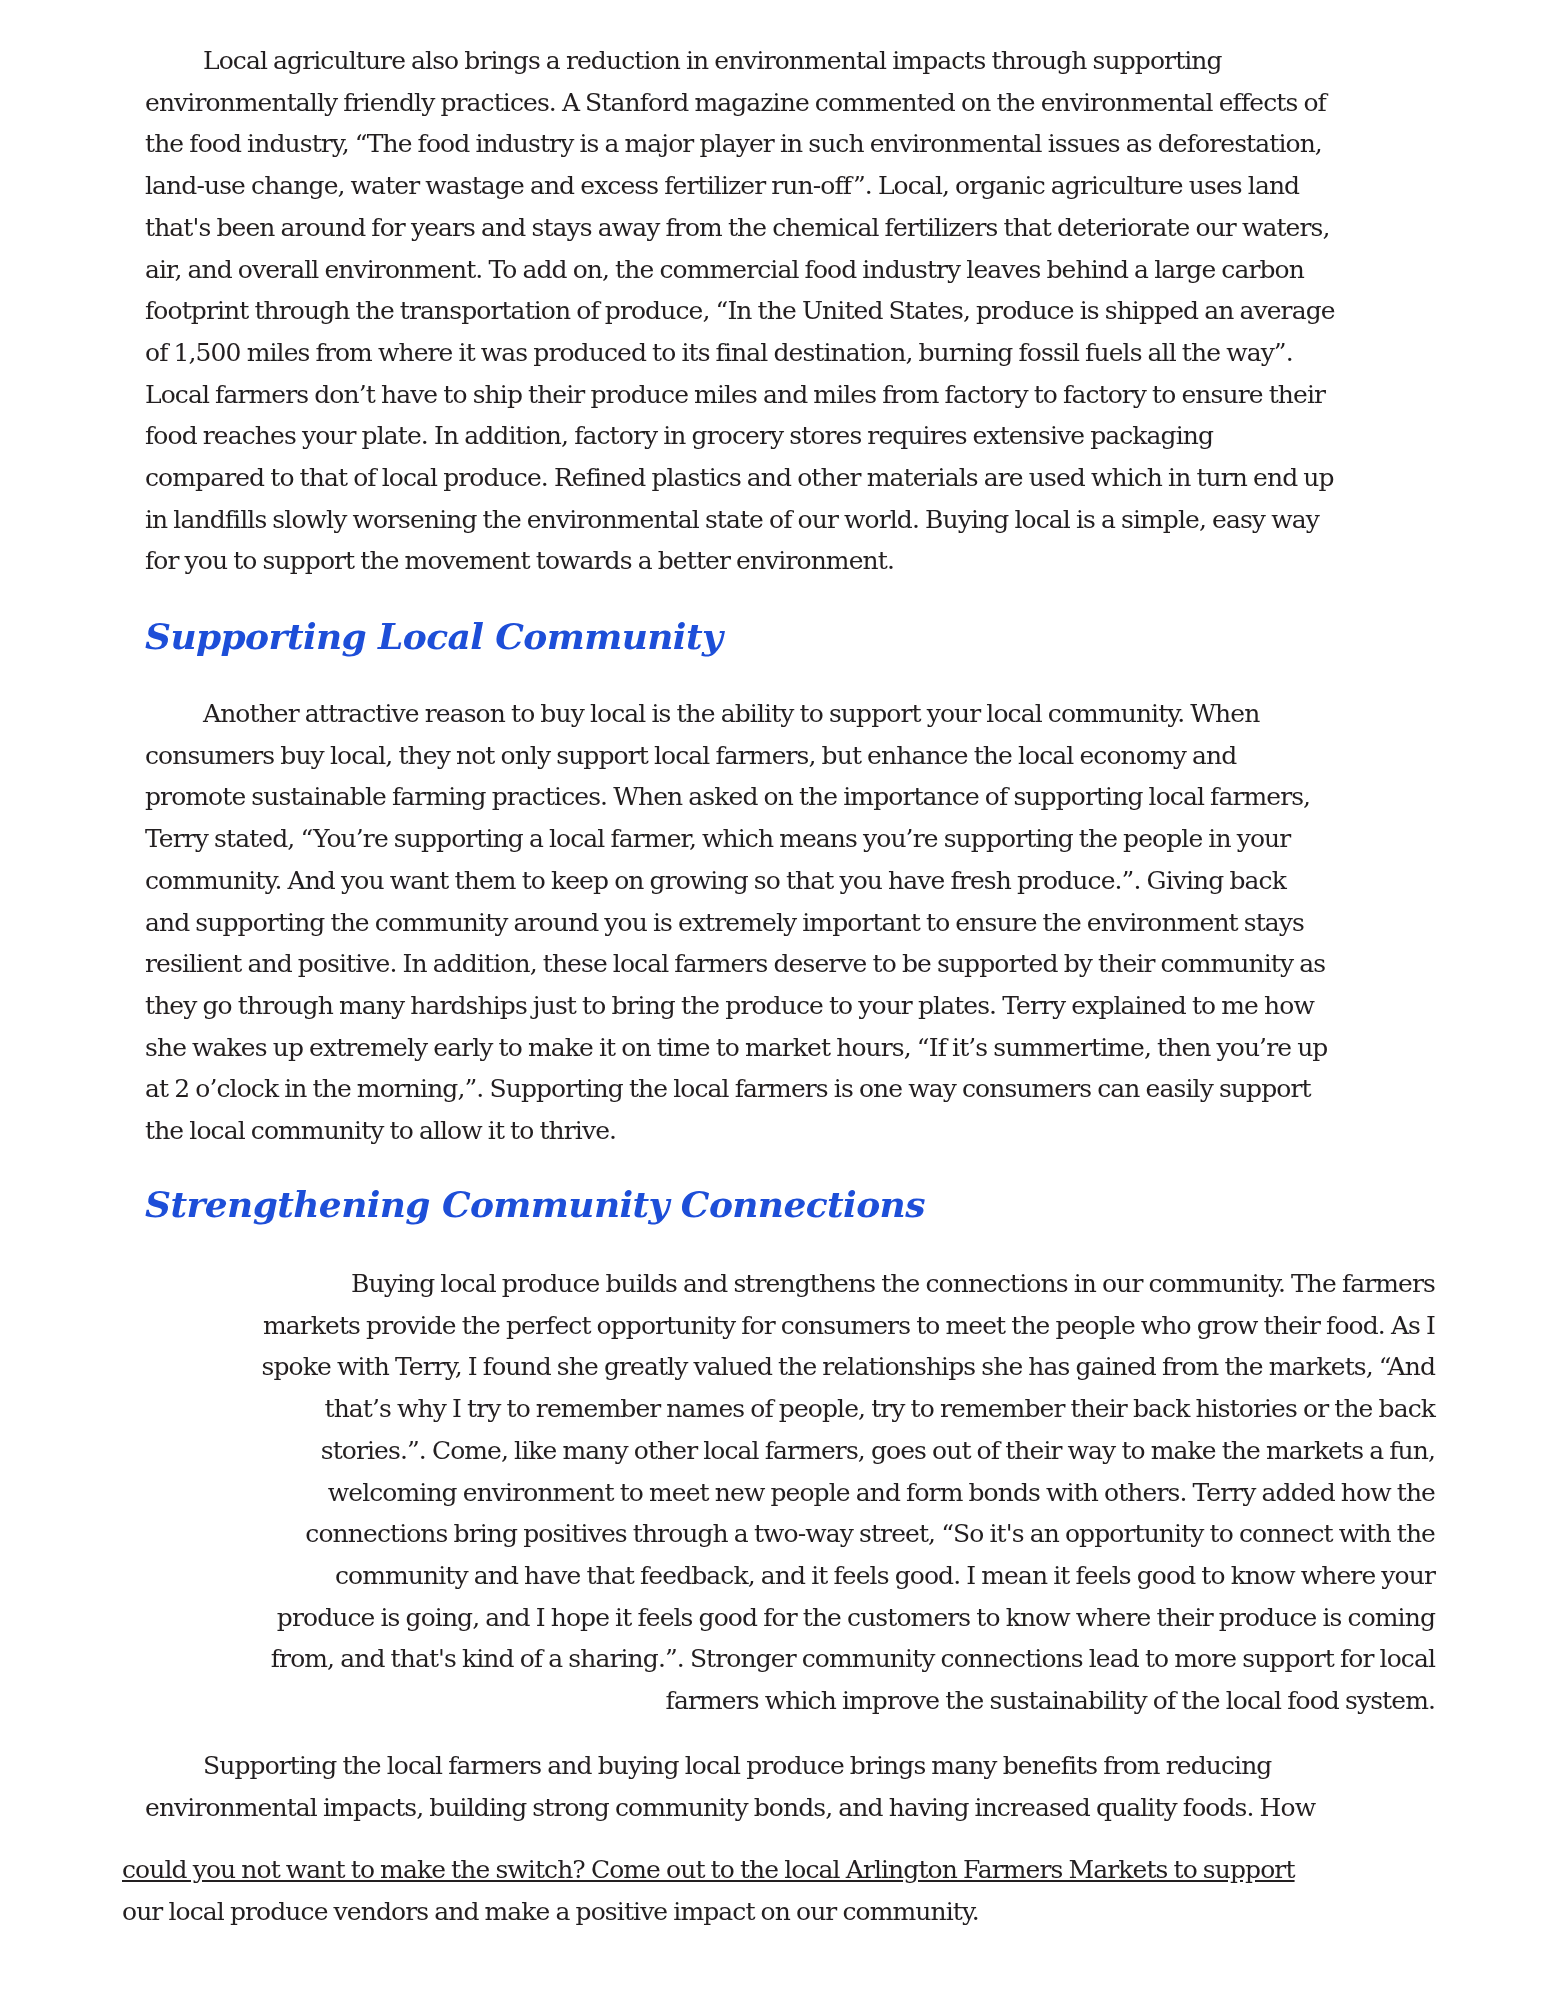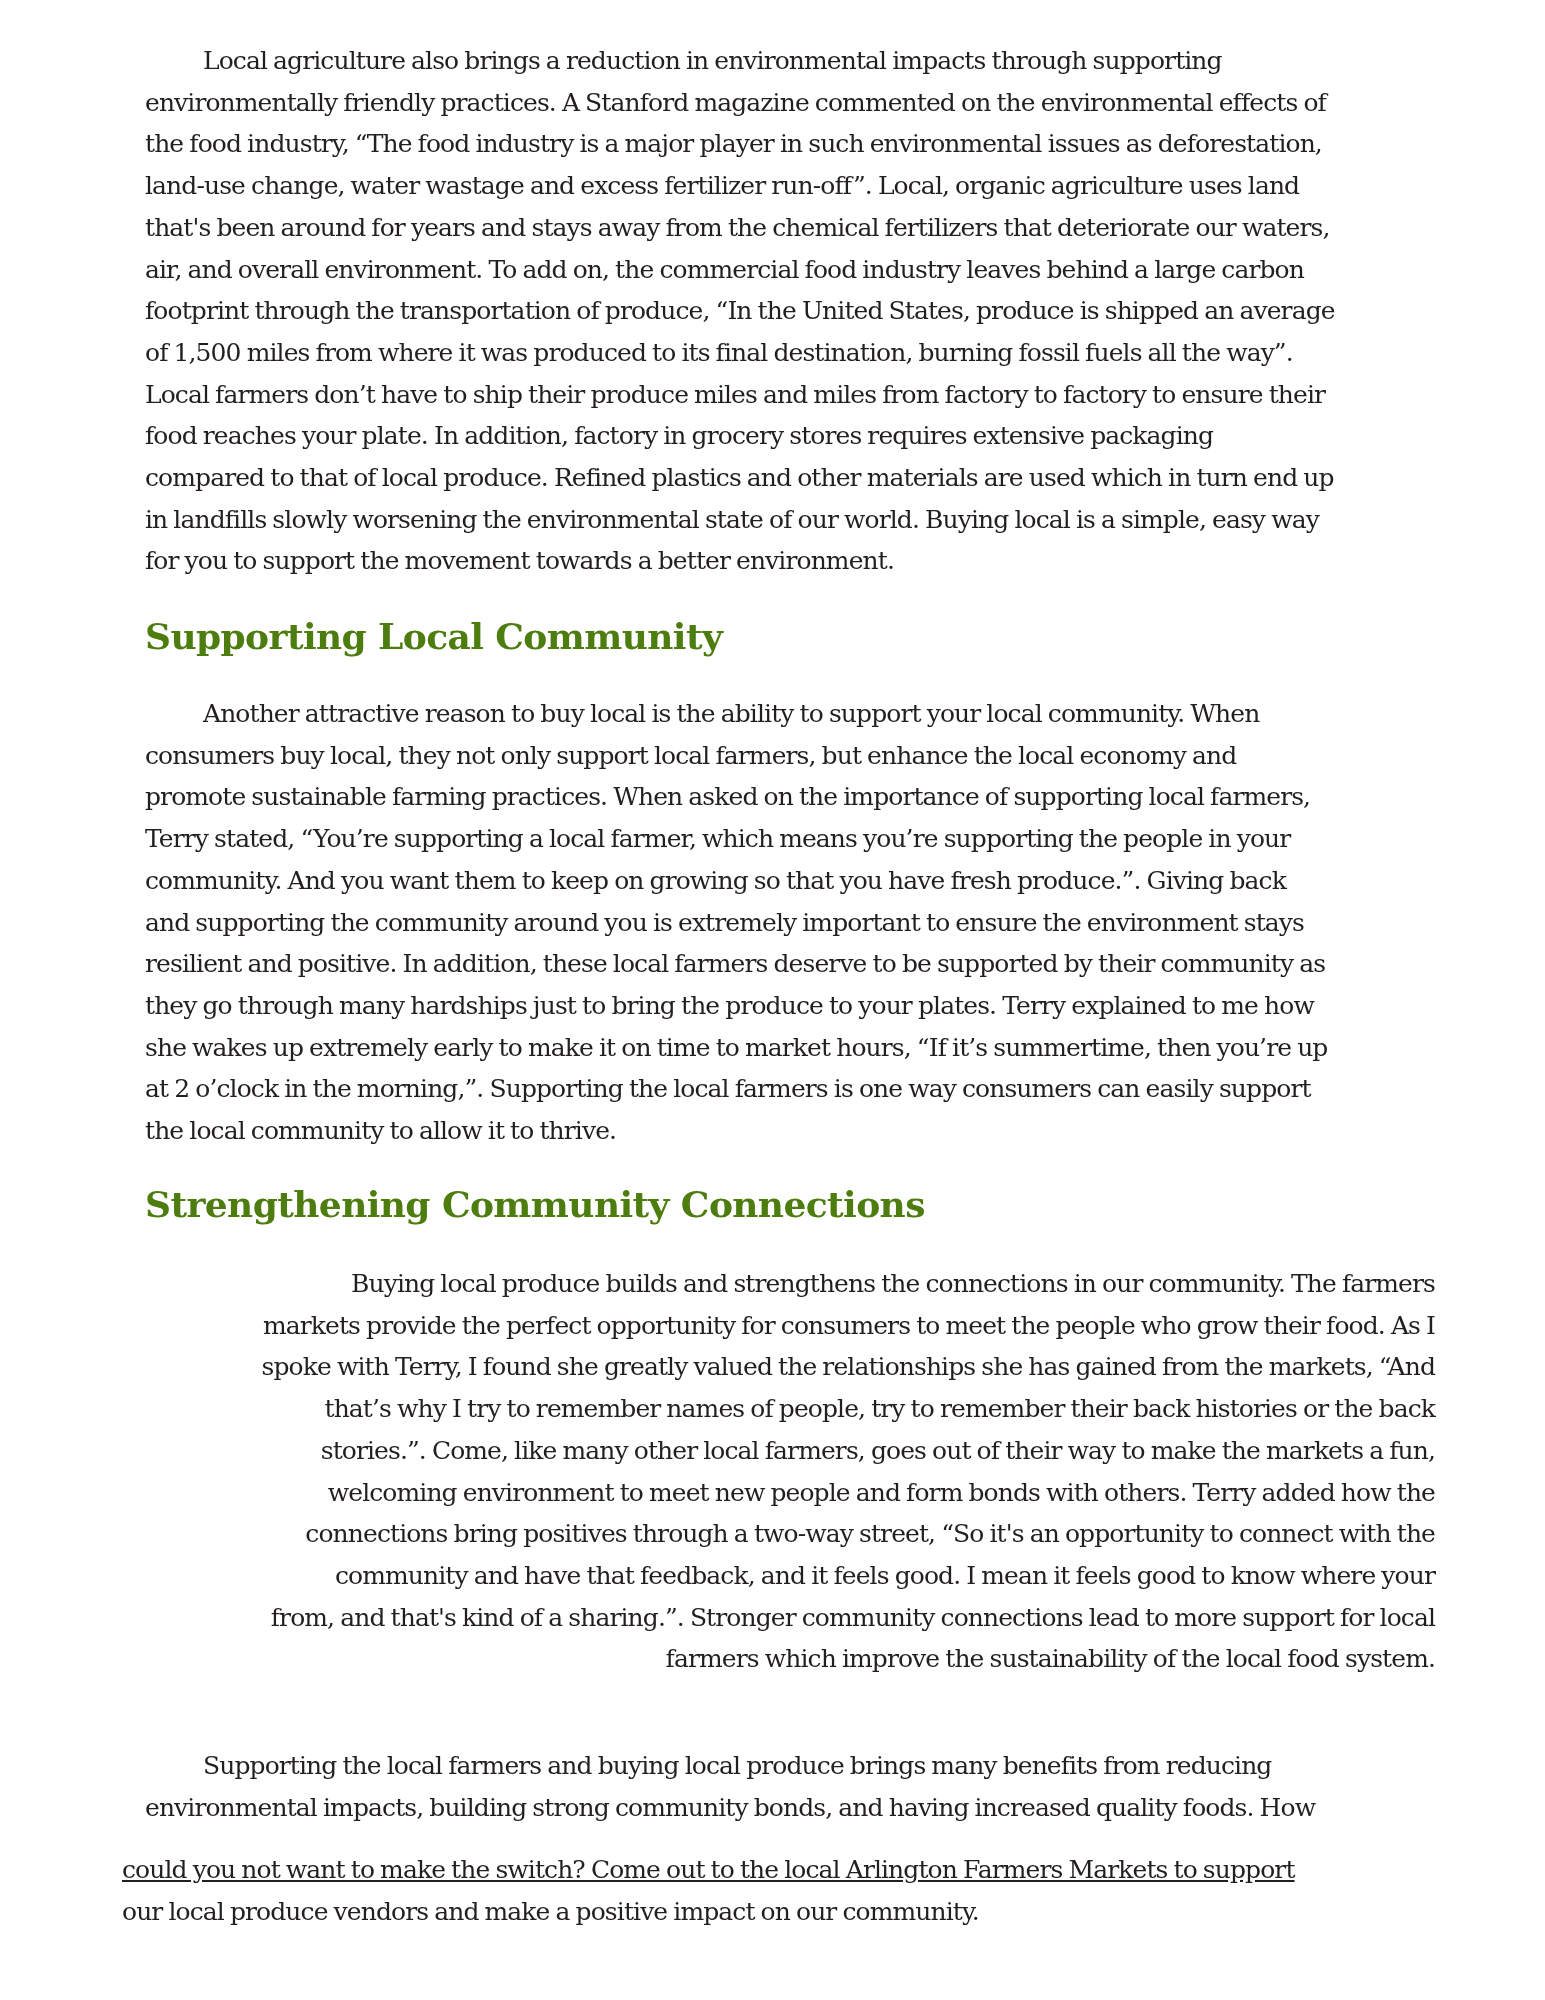--- a/index.html
+++ b/index.html
@@ -41,22 +41,23 @@
   }
   .heading {
     position: absolute;
     left: 128px;
     margin: 0;
     font-family: "DejaVu Serif", "Liberation Serif", serif;
     font-weight: bold;
     font-size: 36px;
     line-height: 48px;
     letter-spacing: -0.6px;
-    color: #4d7c0f;
+    color: #1d4ed8;
     white-space: nowrap;
+    font-style: italic;
   }
   #p1 { top: 40px; }
   #h1 { top: 612px; }
   #p2 { top: 693px; }
   #h2 { top: 1180px; }
   #p3 { top: 1263px; text-align: right; }
   #p4 { top: 1745px; }
   #p4 .line.shift { margin-left: -23px; }
   #p4 .line.gap { margin-top: 21px; text-decoration: underline; }
 </style>
@@ -101,20 +102,21 @@
 
   <p class="para" id="p3">
     <span class="line indent">Buying local produce builds and strengthens the connections in our community. The farmers</span>
     <span class="line">markets provide the perfect opportunity for consumers to meet the people who grow their food. As I</span>
     <span class="line">spoke with Terry, I found she greatly valued the relationships she has gained from the markets, “And</span>
     <span class="line">that’s why I try to remember names of people, try to remember their back histories or the back</span>
     <span class="line">stories.”. Come, like many other local farmers, goes out of their way to make the markets a fun,</span>
     <span class="line">welcoming environment to meet new people and form bonds with others. Terry added how the</span>
     <span class="line">connections bring positives through a two-way street, “So it's an opportunity to connect with the</span>
     <span class="line">community and have that feedback, and it feels good. I mean it feels good to know where your</span>
+    <span class="line">produce is going, and I hope it feels good for the customers to know where their produce is coming</span>
     <span class="line">from, and that's kind of a sharing.”. Stronger community connections lead to more support for local</span>
     <span class="line">farmers which improve the sustainability of the local food system.</span>
   </p>
 
   <p class="para" id="p4">
     <span class="line indent">Supporting the local farmers and buying local produce brings many benefits from reducing</span>
     <span class="line">environmental impacts, building strong community bonds, and having increased quality foods. How</span>
     <span class="line shift gap">could you not want to make the switch? Come out to the local Arlington Farmers Markets to support</span>
     <span class="line shift">our local produce vendors and make a positive impact on our community.</span>
   </p>

